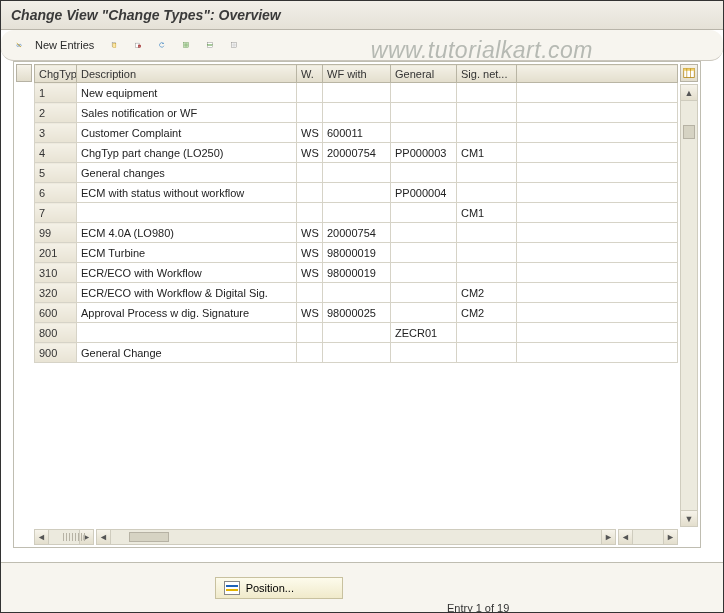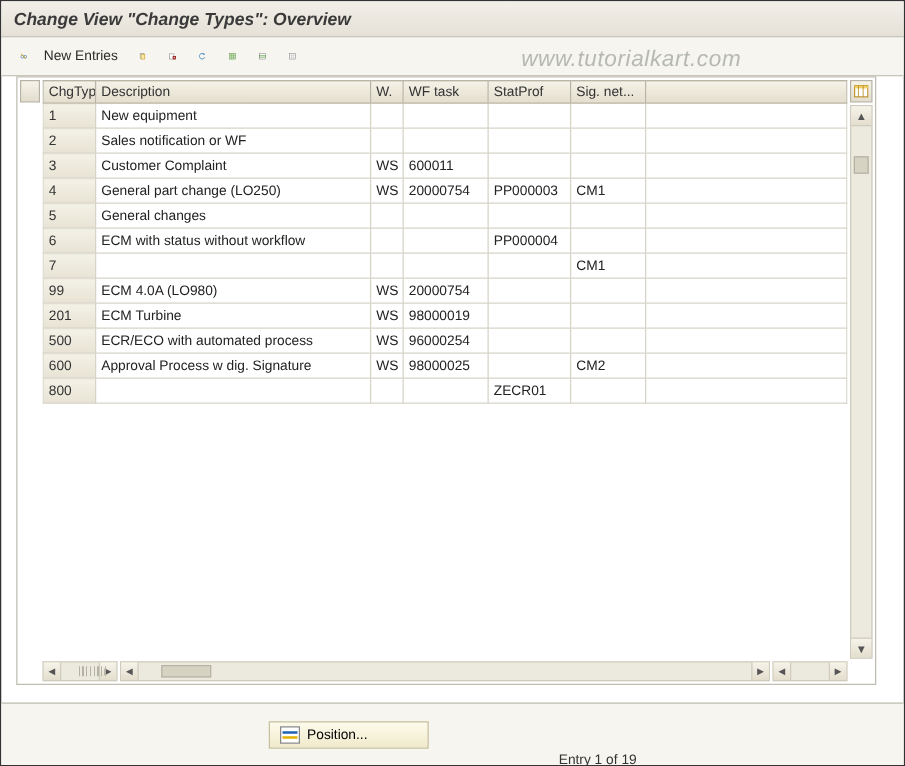--- a/index.html
+++ b/index.html
@@ -28,20 +28,21 @@
   }
 
   
   .toolbar {
     display: flex;
     align-items: center;
     gap: 4px;
     padding: 5px 8px;
     border-bottom: 1px solid #c9c5bb;
     background: #f7f5ef;
+    border-radius: 13px;
   }
   .tb-btn {
     width: 20px;
     height: 20px;
     display: flex;
     align-items: center;
     justify-content: center;
     border: 1px solid transparent;
     background: transparent;
     cursor: pointer;
@@ -49,21 +50,21 @@
   .tb-text-link {
     font-size: 11px;
     color: #2a2a2a;
     padding: 0 6px 0 2px;
     cursor: pointer;
   }
   .watermark {
     position: absolute;
     right: 130px;
     top: 36px;
-    font-size: 18px;
+    font-size: 23px;
     font-style: italic;
     color: rgba(174,178,172,0.9);
     letter-spacing: .5px;
     pointer-events: none;
   }
 
   
   .content {
     position: absolute;
     top: 60px;
@@ -303,22 +304,22 @@
           <col class="c-wf">
           <col class="c-stat">
           <col class="c-sig">
           <col class="c-pad">
       </colgroup>
       <thead>
         <tr>
           <th>ChgTyp</th>
           <th>Description</th>
           <th>W.</th>
-          <th>WF task</th>
-          <th>StatProf</th>
+          <th>WF with</th>
+          <th>General</th>
           <th>Sig. net...</th>
           <th></th>
         </tr>
       </thead>
       <tbody id="grid-body">
           <tr>
             <td>1</td>
             <td>New equipment</td>
             <td></td>
             <td></td>
@@ -339,21 +340,21 @@
             <td>3</td>
             <td>Customer Complaint</td>
             <td>WS</td>
             <td>600011</td>
             <td></td>
             <td></td>
             <td></td>
           </tr>
           <tr>
             <td>4</td>
-            <td>General part change (LO250)</td>
+            <td>ChgTyp part change (LO250)</td>
             <td>WS</td>
             <td>20000754</td>
             <td>PP000003</td>
             <td>CM1</td>
             <td></td>
           </tr>
           <tr>
             <td>5</td>
             <td>General changes</td>
             <td></td>
@@ -392,43 +393,61 @@
           <tr>
             <td>201</td>
             <td>ECM Turbine</td>
             <td>WS</td>
             <td>98000019</td>
             <td></td>
             <td></td>
             <td></td>
           </tr>
           <tr>
-            <td>500</td>
-            <td>ECR/ECO with automated process</td>
-            <td>WS</td>
-            <td>96000254</td>
-            <td></td>
-            <td></td>
+            <td>310</td>
+            <td>ECR/ECO with Workflow</td>
+            <td>WS</td>
+            <td>98000019</td>
+            <td></td>
+            <td></td>
+            <td></td>
+          </tr>
+          <tr>
+            <td>320</td>
+            <td>ECR/ECO with Workflow  &amp; Digital Sig.</td>
+            <td></td>
+            <td></td>
+            <td></td>
+            <td>CM2</td>
             <td></td>
           </tr>
           <tr>
             <td>600</td>
             <td>Approval Process w dig. Signature</td>
             <td>WS</td>
             <td>98000025</td>
             <td></td>
             <td>CM2</td>
             <td></td>
           </tr>
           <tr>
             <td>800</td>
             <td></td>
             <td></td>
             <td></td>
             <td>ZECR01</td>
+            <td></td>
+            <td></td>
+          </tr>
+          <tr>
+            <td>900</td>
+            <td>General Change</td>
+            <td></td>
+            <td></td>
+            <td></td>
             <td></td>
             <td></td>
           </tr>
         </tbody>
     </table>
   </div>
 
   <div class="vscroll">
     <div class="arrow up"></div>
     <div class="thumb"></div>

